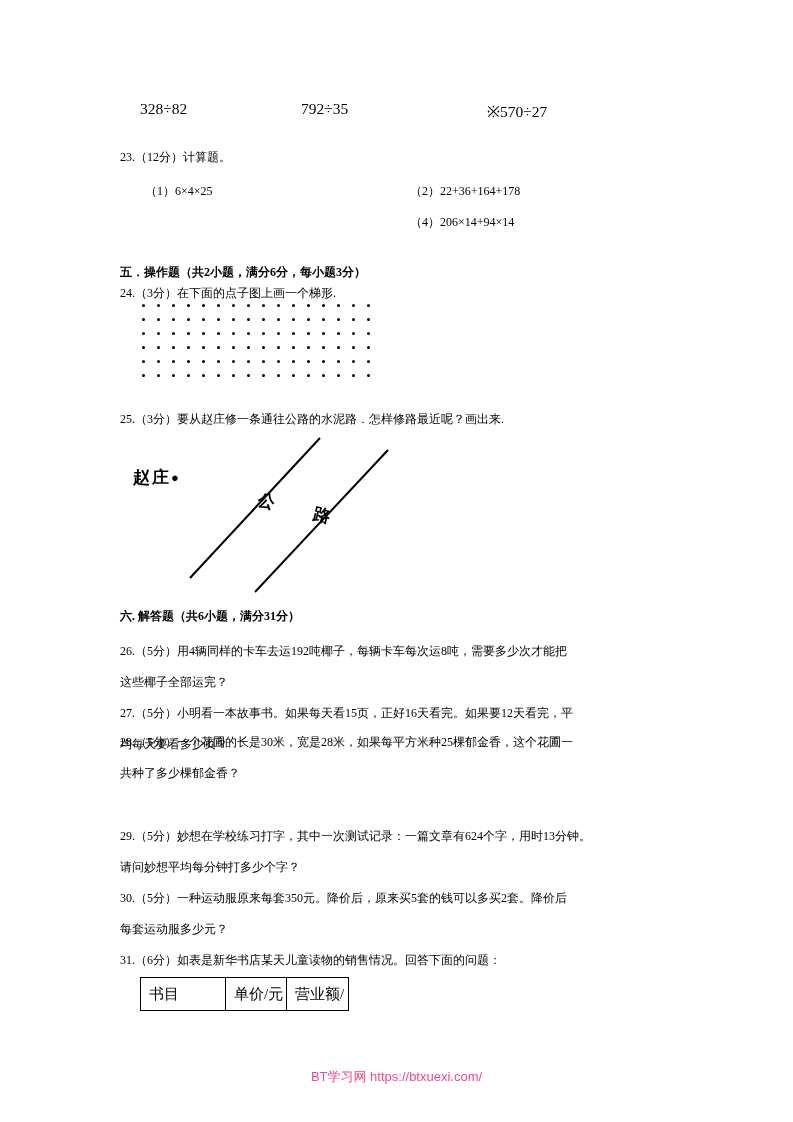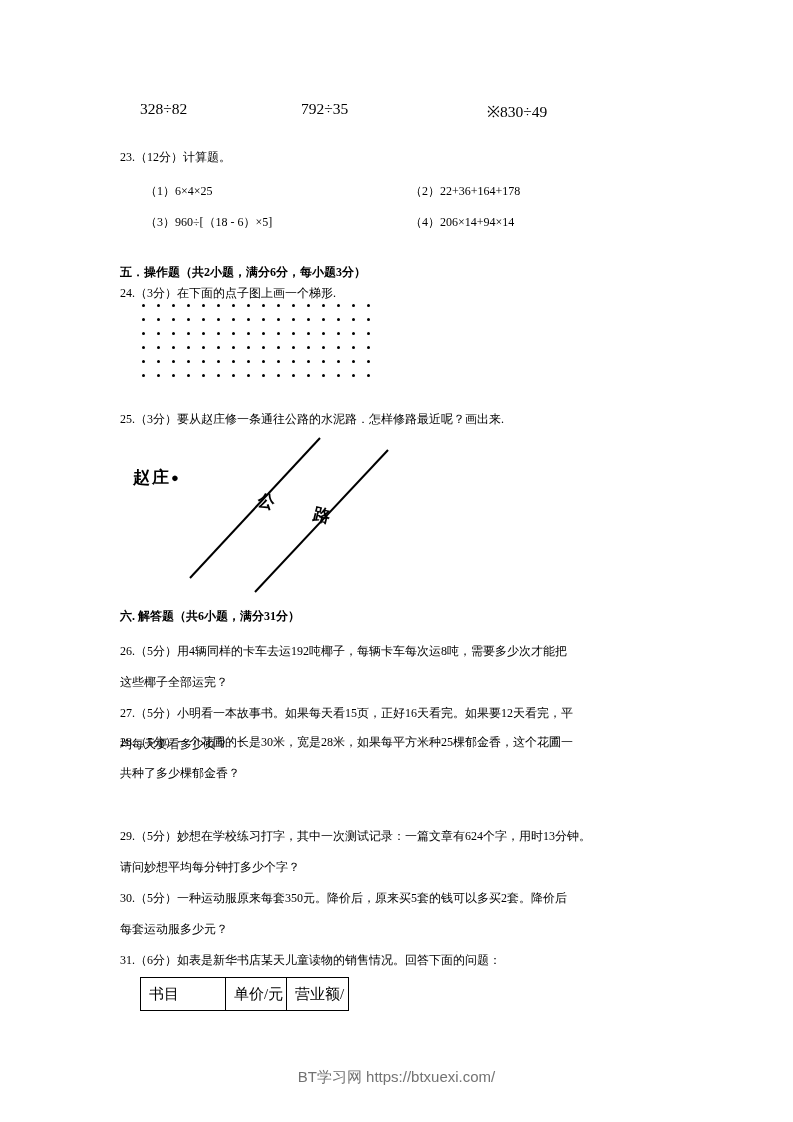--- a/index.html
+++ b/index.html
@@ -39,37 +39,36 @@
     padding:0 2px 0 8px;
     vertical-align:middle;
     white-space:nowrap;
   }
   .col-title  { width:85px; }
   .col-price  { width:61px; }
   .col-sales  { width:62px; }
   
   .footer {
     position:absolute; left:0; top:1068px; width:100%;
-    text-align:center; color:#737373; font-size:15px;
+    text-align:center; color:#ec4899; font-size:13px;
     font-family:"Liberation Sans","DejaVu Sans",sans-serif;
   }
 </style>
 </head>
 <body>
 
 <div class="page">
 
   <span class="abs division-item" style="left:140px; top:100px;">328÷82</span>
   <span class="abs division-item" style="left:301px; top:100px;">792÷35</span>
-  <span class="abs division-item" style="left:487px; top:100px;">※830÷49</span>
+  <span class="abs division-item" style="left:487px; top:100px;">※570÷27</span>
 
   <div class="abs txt" style="left:120px; top:142px;">23.（12分）计算题。</div>
   <span class="abs txt" style="left:145px; top:176px;">（1）6×4×25</span>
   <span class="abs txt" style="left:410px; top:176px;">（2）22+36+164+178</span>
-  <span class="abs txt" style="left:145px; top:207px;">（3）960÷[（18 - 6）×5]</span>
   <span class="abs txt" style="left:410px; top:207px;">（4）206×14+94×14</span>
 
   <div class="abs txt bold" style="left:120px; top:243px;margin-top:14px;">五．操作题（共2小题，满分6分，每小题3分）</div>
   <div class="abs txt" style="left:120px; top:278px;">24.（3分）在下面的点子图上画一个梯形.</div>
 
   <div class="dot-grid">
       <div class="dot-row">
         <span class="dot"></span>
         <span class="dot"></span>
         <span class="dot"></span>

